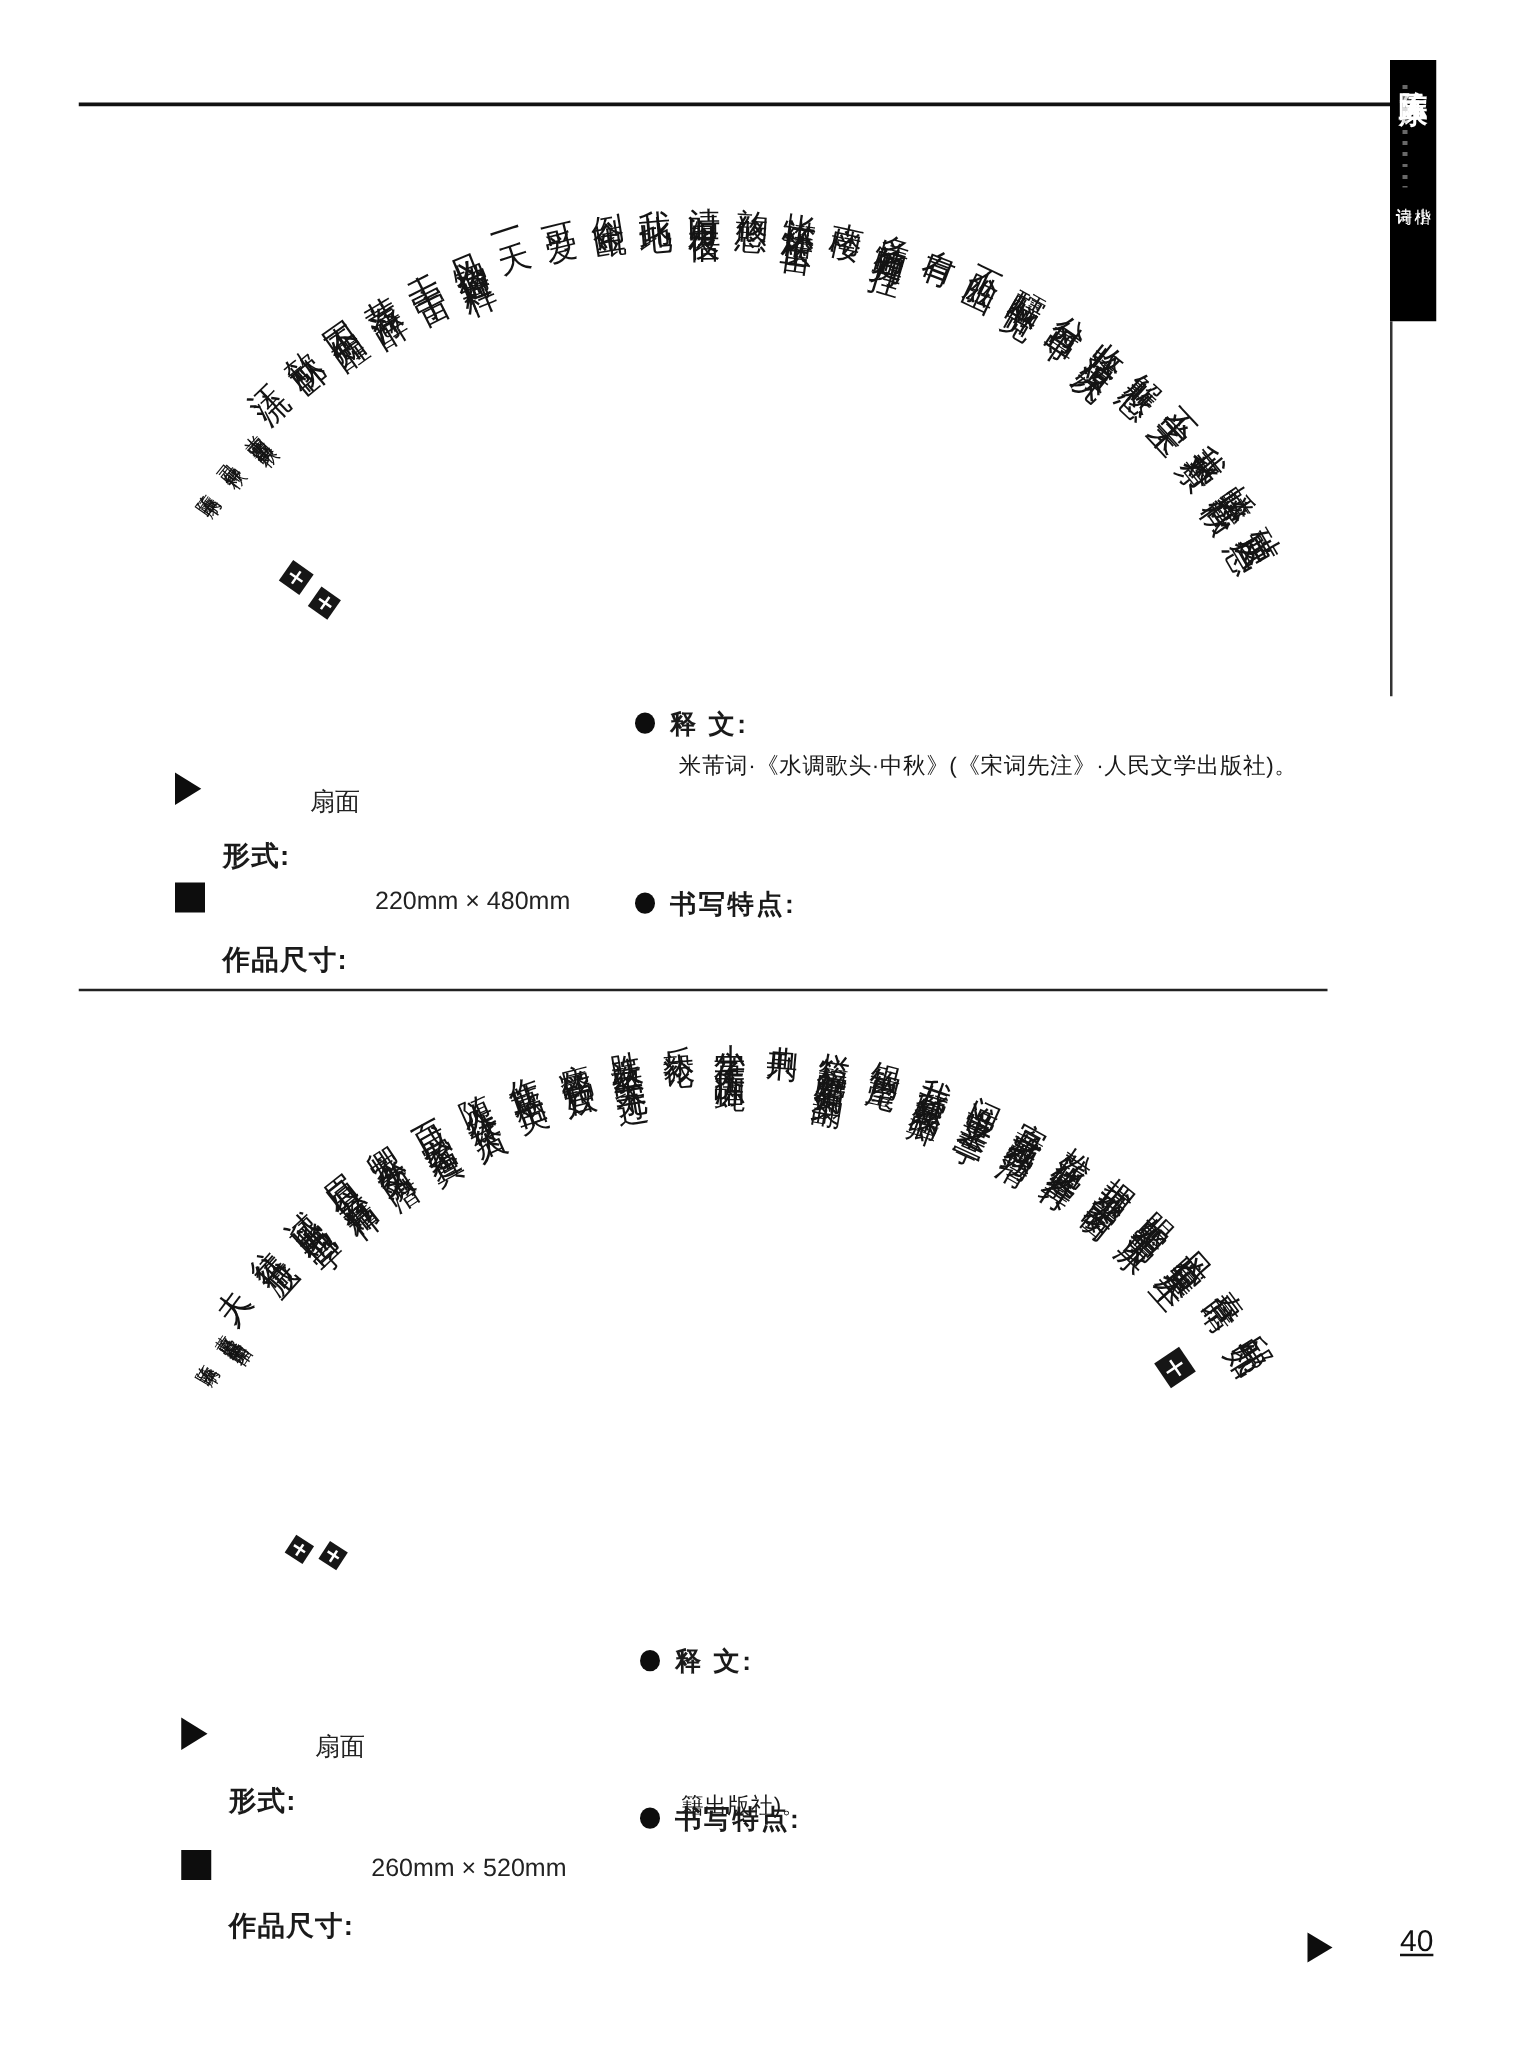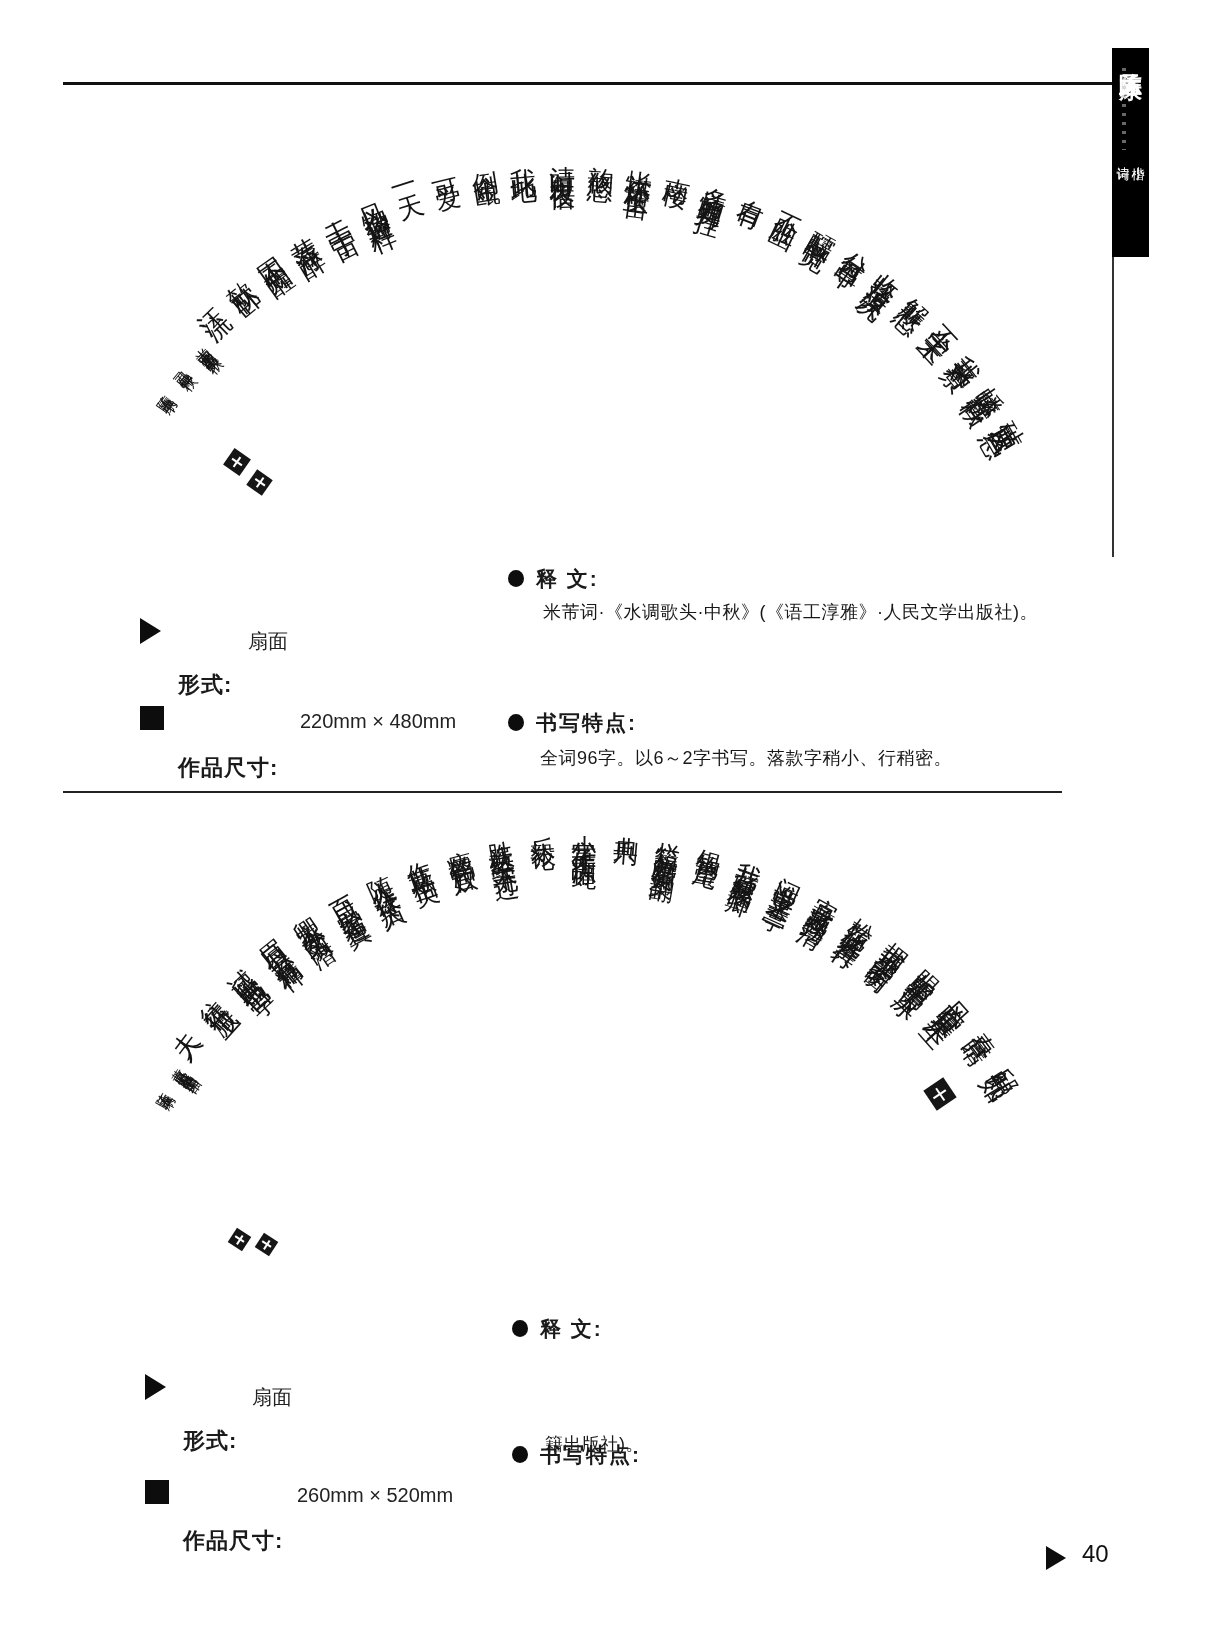--- a/index.html
+++ b/index.html
@@ -32,21 +32,21 @@
   .tri{position:absolute;width:0;height:0;border-top:13px solid transparent;
        border-bottom:13px solid transparent;border-left:21px solid #0d0d0d;}
   .sq{position:absolute;width:24px;height:24px;background:#0d0d0d;}
   .h-label{position:absolute;font-weight:bold;font-size:21px;letter-spacing:2px;}
   .row-label{position:absolute;font-weight:bold;font-size:22px;letter-spacing:1px;margin-top:48px;}
   .row-value{position:absolute;font-size:20px;color:#222;}
   .body-line{position:absolute;font-size:18px;letter-spacing:0.5px;color:#181818;}
   
   .page-tri{position:absolute;left:1046px;top:1546px;width:0;height:0;border-top:12px solid transparent;
             border-bottom:12px solid transparent;border-left:20px solid #0d0d0d;}
-  .page-num{position:absolute;left:1082px;top:1540px;font-size:24px;color:#111;}
+  .page-num{position:absolute;left:1120px;top:1540px;font-size:24px;color:#111;text-decoration:underline;}
   .watermark{position:absolute;left:900px;top:1601px;font-size:25px;letter-spacing:1px;font-weight:bold;}
 </style>
 </head>
 <body>
 
 <div class="page">
 
   <div class="top-rule"></div>
 
   <div class="side-tab">
@@ -118,33 +118,32 @@
       <div class="fan-col" style="font-size: 25px; letter-spacing: 5px; left: 161.723px; top: 1026.04px; margin-left: -15.5px; transform: rotate(-53deg);">夫人</div>
       <div class="fan-col" style="font-size: 14px; letter-spacing: 2px; left: 164.375px; top: 1065.54px; margin-left: -8.68px; transform: rotate(-56.4deg);">黄庭坚以右军书赠邱十四</div>
       <div class="fan-col" style="font-size: 14px; letter-spacing: 2px; left: 148.541px; top: 1090.97px; margin-left: -8.68px; transform: rotate(-59.8deg);">陈孟康书</div>
       <div class="seal" style="left: 928px; top: 1082px; width: 24px; height: 24px; transform: rotate(56deg);"></div>
       <div class="seal" style="left: 231px; top: 1231px; width: 17px; height: 17px; transform: rotate(-57deg);"></div>
       <div class="seal" style="left: 258px; top: 1236px; width: 17px; height: 17px; transform: rotate(-57deg);"></div>
     </div>
 
   <span class="bullet" style="left:508px;top:570px;"></span>
   <span class="h-label" style="left:536px;top:565px;">释 文:</span>
-  <span class="body-line" style="left:543px;top:600px;">米芾词·《水调歌头·中秋》(《语工淳雅》·人民文学出版社)。</span>
+  <span class="body-line" style="left:543px;top:600px;">米芾词·《水调歌头·中秋》(《宋词先注》·人民文学出版社)。</span>
 
   <span class="tri" style="left:140px;top:618px;"></span>
   <span class="row-label" style="left:178px;top:622px;">形式:</span>
   <span class="row-value" style="left:248px;top:628px;">扇面</span>
 
   <span class="sq" style="left:140px;top:706px;"></span>
   <span class="row-label" style="left:178px;top:705px;">作品尺寸:</span>
   <span class="row-value" style="left:300px;top:710px;">220mm × 480mm</span>
 
   <span class="bullet" style="left:508px;top:714px;"></span>
   <span class="h-label" style="left:536px;top:709px;">书写特点:</span>
-  <span class="body-line" style="left:540px;top:746px;">全词96字。以6～2字书写。落款字稍小、行稍密。</span>
 
   <div class="divider"></div>
 
   <span class="bullet" style="left:512px;top:1320px;"></span>
   <span class="h-label" style="left:540px;top:1315px;">释 文:</span>
   <span class="body-line" style="left:545px;top:1432px;">籍出版社)。</span>
 
   <span class="tri" style="left:145px;top:1374px;"></span>
   <span class="row-label" style="left:183px;top:1378px;">形式:</span>
   <span class="row-value" style="left:252px;top:1384px;">扇面</span>

